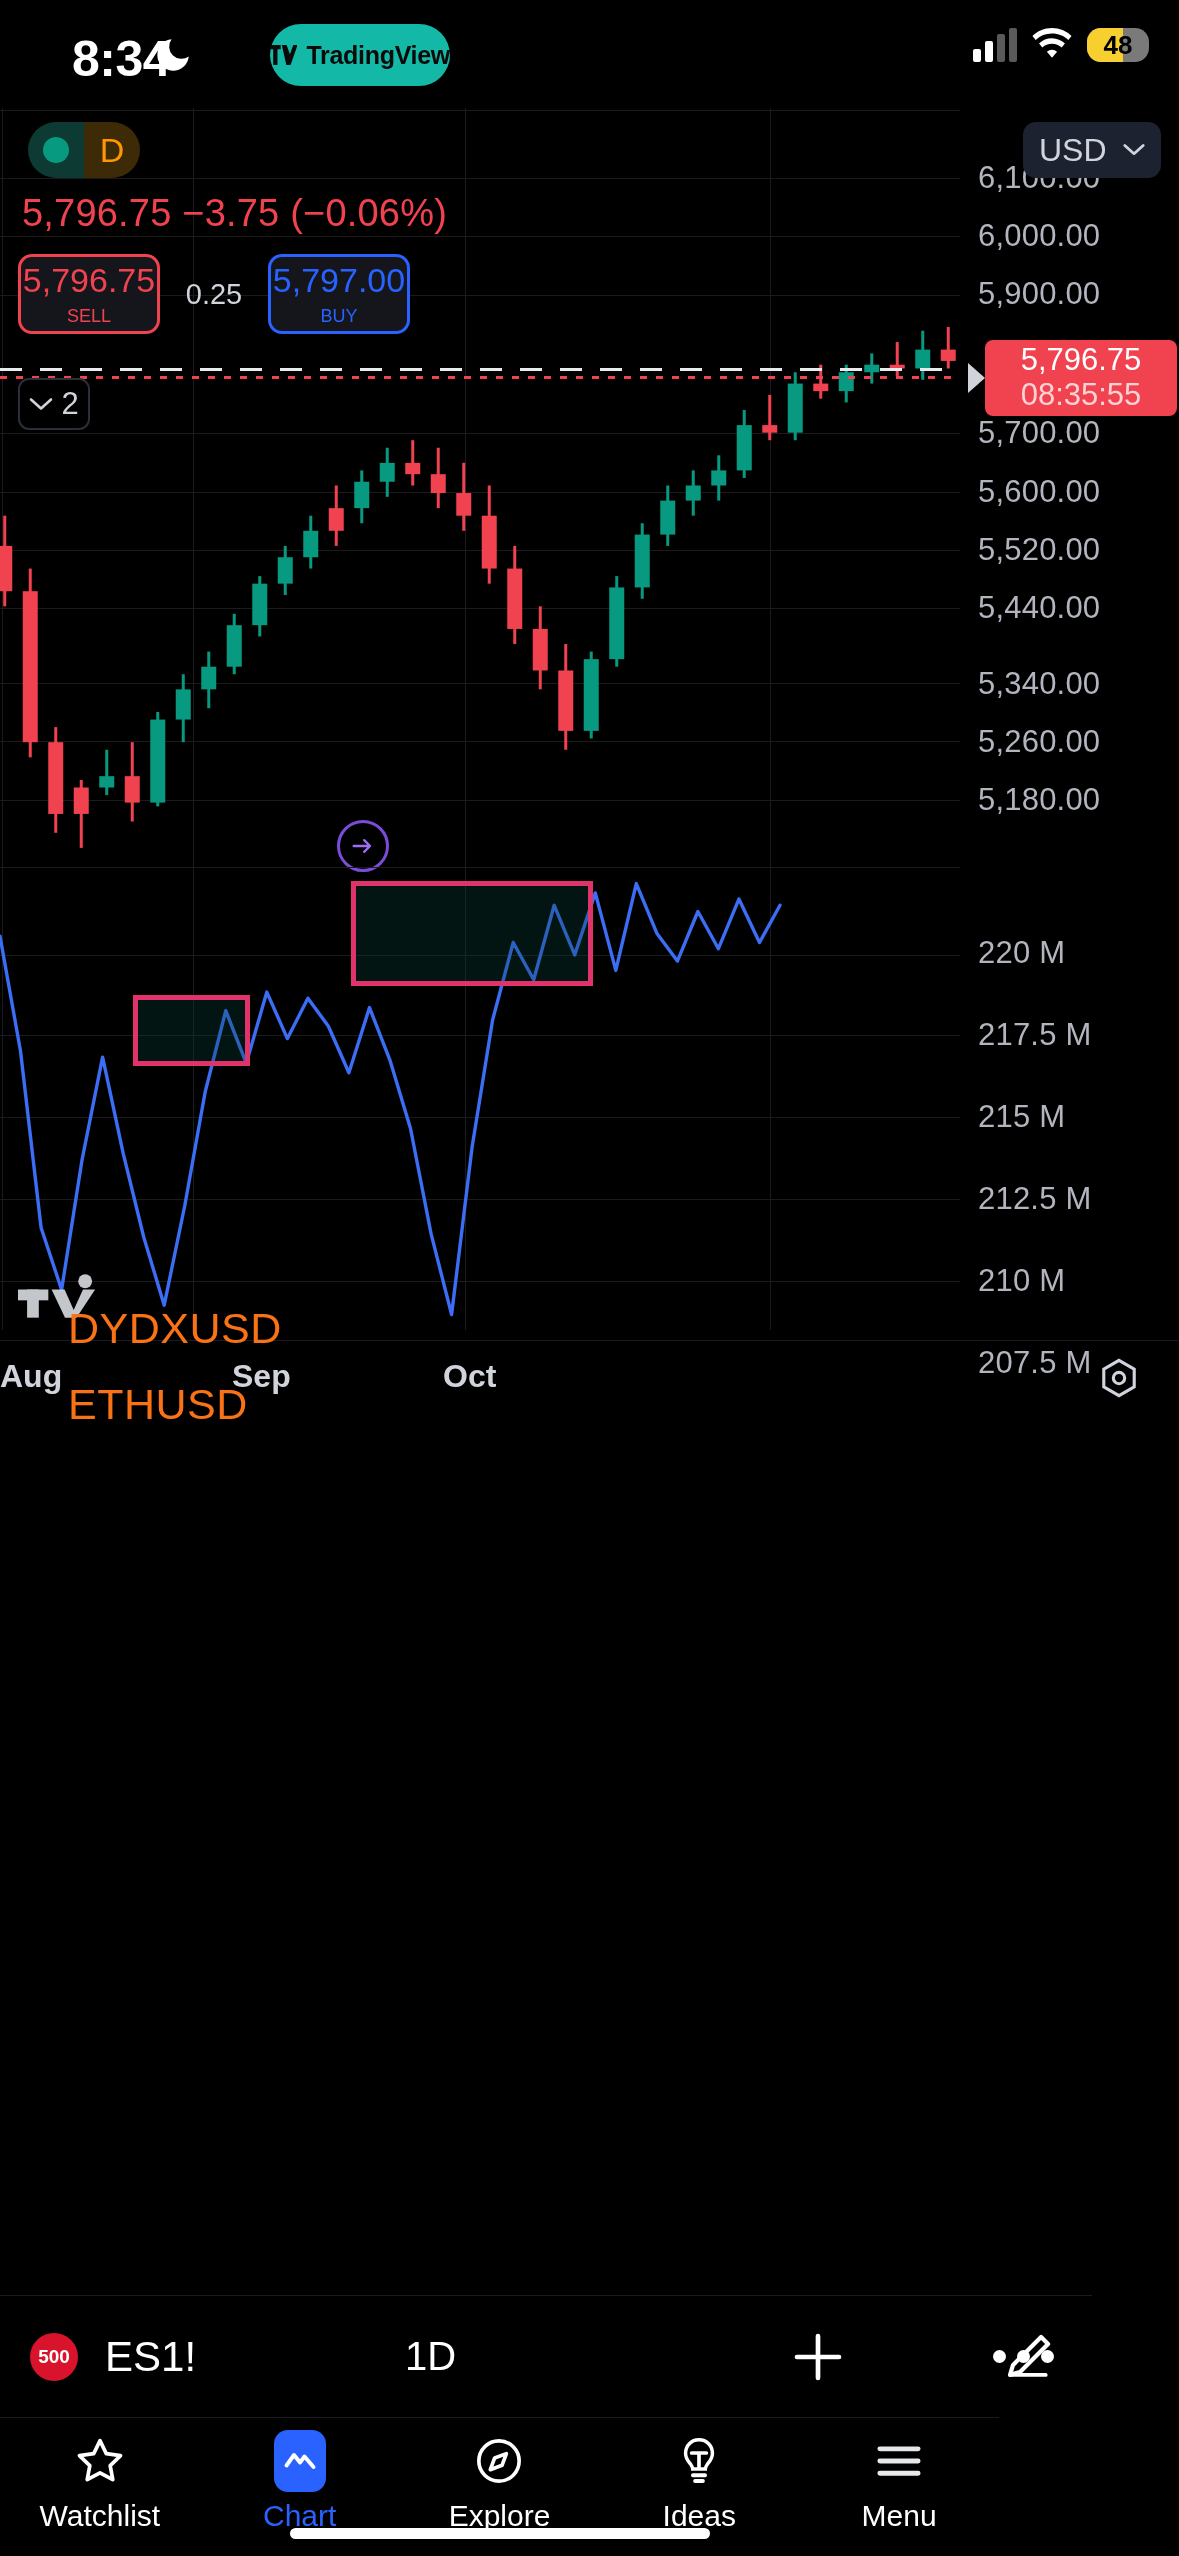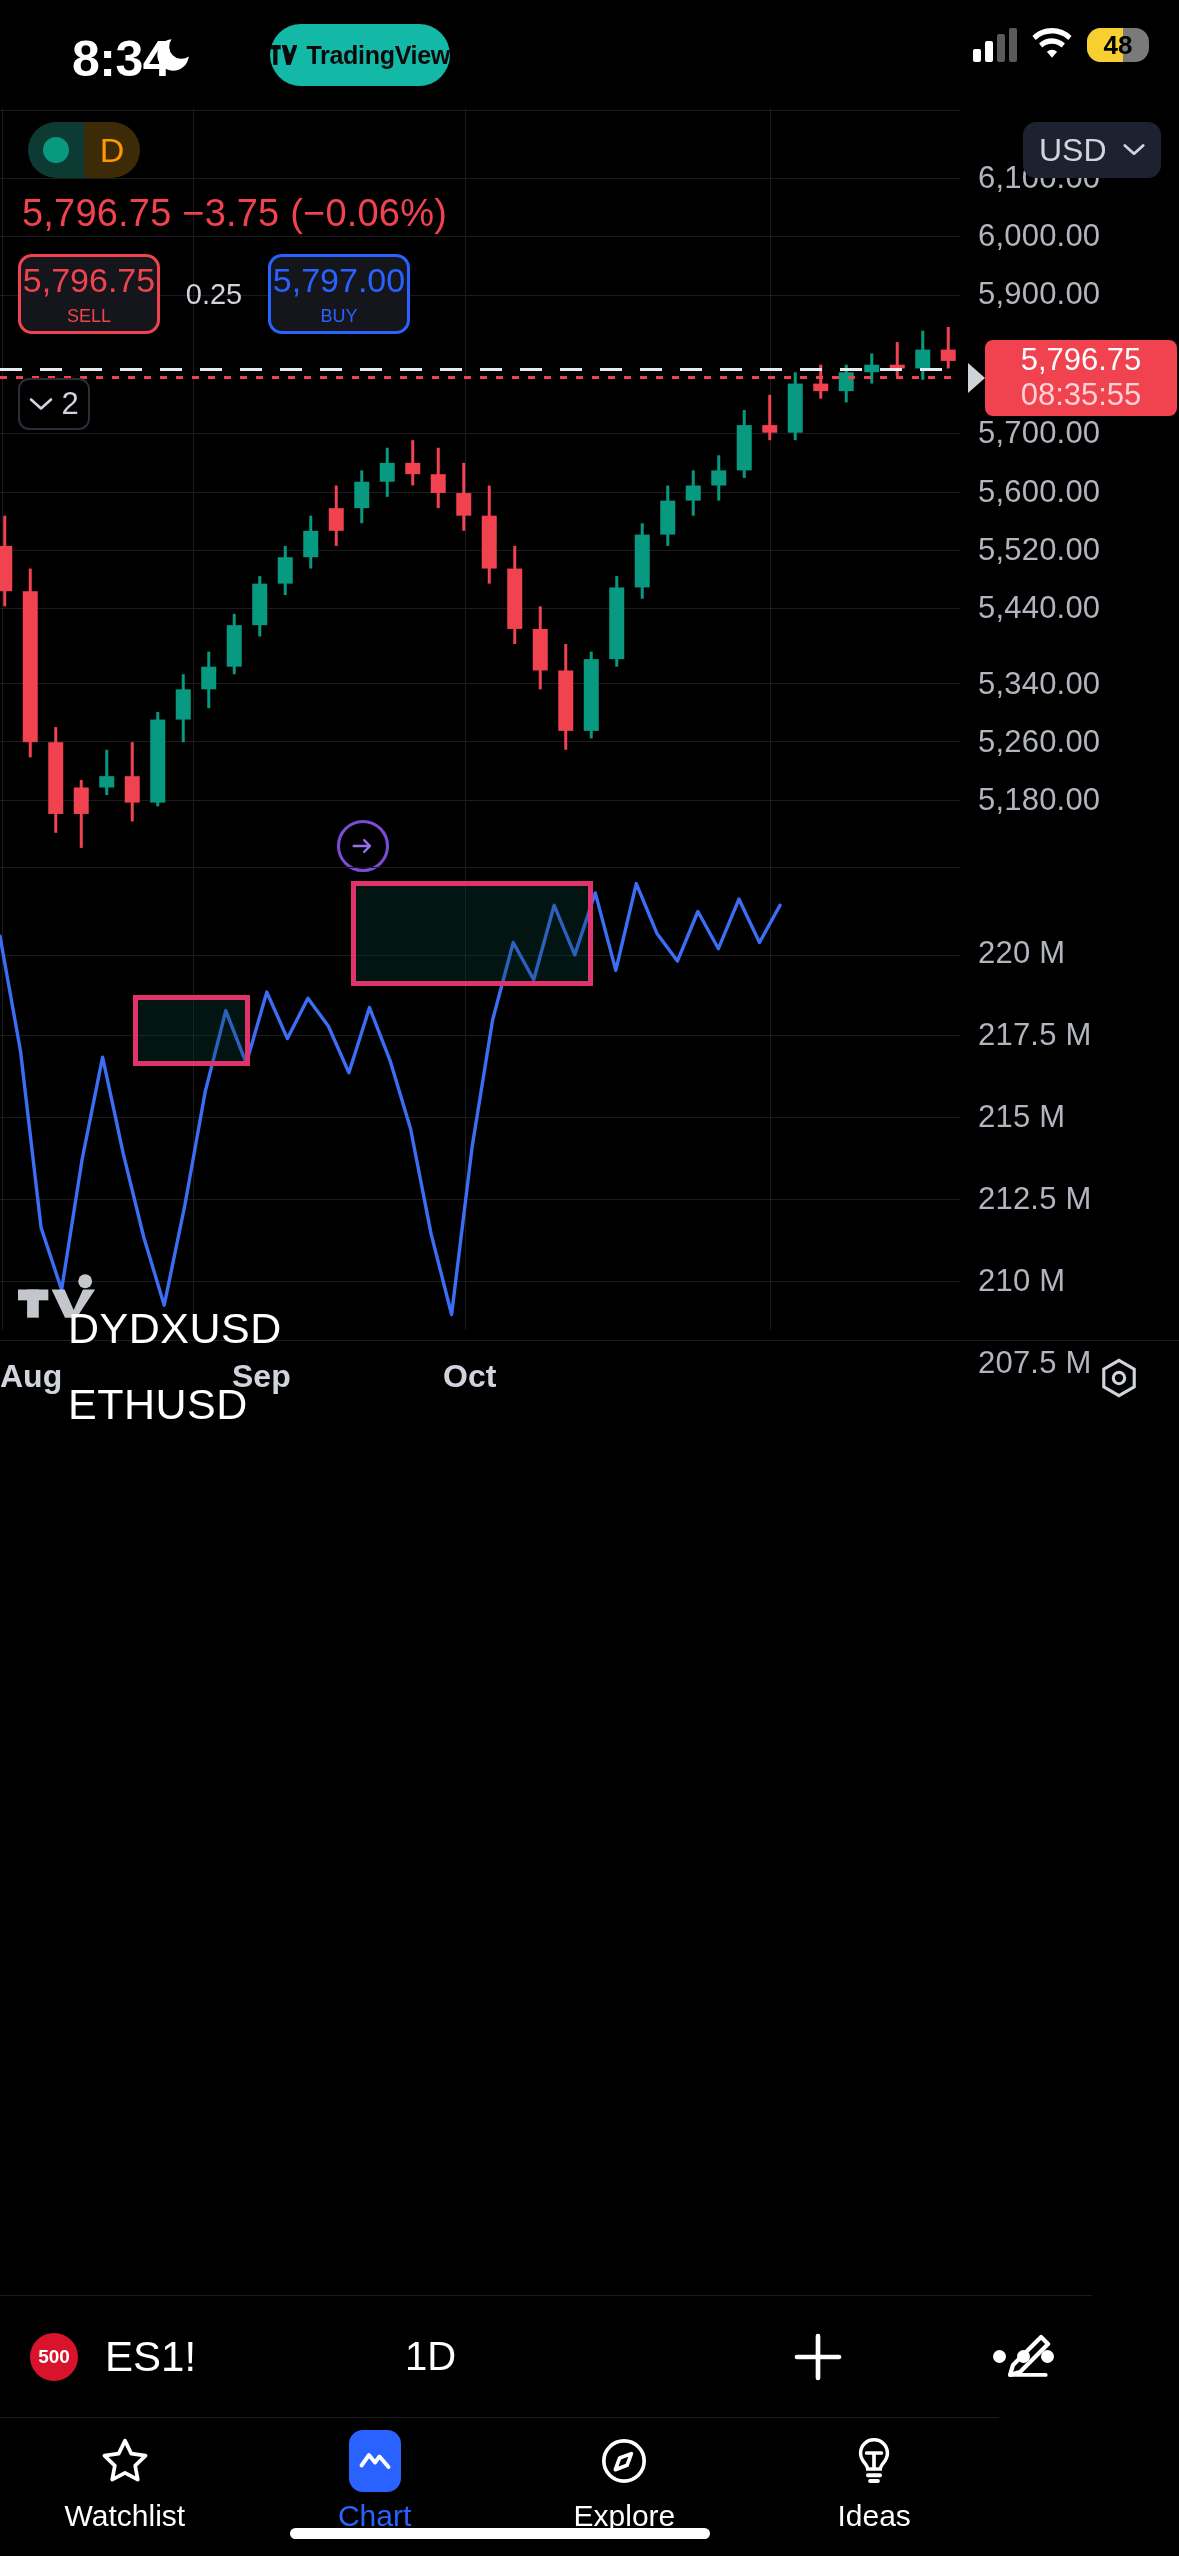--- a/index.html
+++ b/index.html
@@ -98,21 +98,21 @@
 
   .tv-wm { position:absolute; left:18px; bottom:12px; width:78px; height:44px; opacity:.9; }
 
   
   .taxis { position:absolute; top:1232px; left:0; width:1179px; height:74px; }
   .taxis .t { position:absolute; top:18px; font-size:32px; font-weight:700; color:#d1d4dc; }
   .taxis-sep { position:absolute; top:0; left:0; width:1179px; height:1px; background:#1b1b1f; }
   .settings-ic { position:absolute; right:38px; top:16px; width:44px; height:44px; }
 
   
-  .ghost { position:absolute; font-size:43px; color:#ffffff; letter-spacing:0.5px; }
+  .ghost { position:absolute; font-size:43px; color:#f97316; letter-spacing:0.5px; }
 
   
   .symbar { position:absolute; top:2295px; left:0; width:1092px; height:122px;
             border-top:1px solid #1b1b1f; display:flex; align-items:center; }
   .sym-badge { position:absolute; left:30px; width:48px; height:48px; border-radius:50%;
                background:#d8132b; display:flex; align-items:center; justify-content:center;
                font-size:19px; font-weight:700; color:#fff; }
   .sym-name { position:absolute; left:105px; font-size:42px; font-weight:500; color:#fff; }
   .sym-tf { position:absolute; left:405px; font-size:40px; color:#fff; }
   .plus-ic { position:absolute; left:790px; width:56px; height:56px; }
@@ -444,15 +444,23 @@
     <div class="tab-ic">
       <svg viewBox="0 0 24 24">
         <path d="M12 2.2c-3.6 0-6.2 2.8-6.2 6.2 0 2.5 1.4 4 2.4 5.2.6.8.9 1.3.9 2.1h5.8c0-.8.3-1.3.9-2.1 1-1.2 2.4-2.7 2.4-5.2 0-3.4-2.6-6.2-6.2-6.2z" fill="none" stroke="#fff" stroke-width="1.6"></path>
         <path d="M9.2 18.6h5.6M10.2 21.2h3.6" stroke="#fff" stroke-width="1.8" stroke-linecap="round"></path>
         <path d="M8.6 8.3h6.8M12 8.3v6.4" stroke="#fff" stroke-width="1.7" stroke-linecap="round"></path>
       </svg>
     </div>
     <div class="tab-lbl">Ideas</div>
   </div>
 
+  <div class="tab">
+    <div class="tab-ic">
+      <svg viewBox="0 0 24 24">
+        <path d="M3.2 6.4h17.6M3.2 12h17.6M3.2 17.6h17.6" stroke="#e6e8eb" stroke-width="2.3" stroke-linecap="round"></path>
+      </svg>
+    </div>
+    <div class="tab-lbl">Menu</div>
+  </div>
 
   <div class="home-ind"></div>
 </div>
 
 </body></html>

